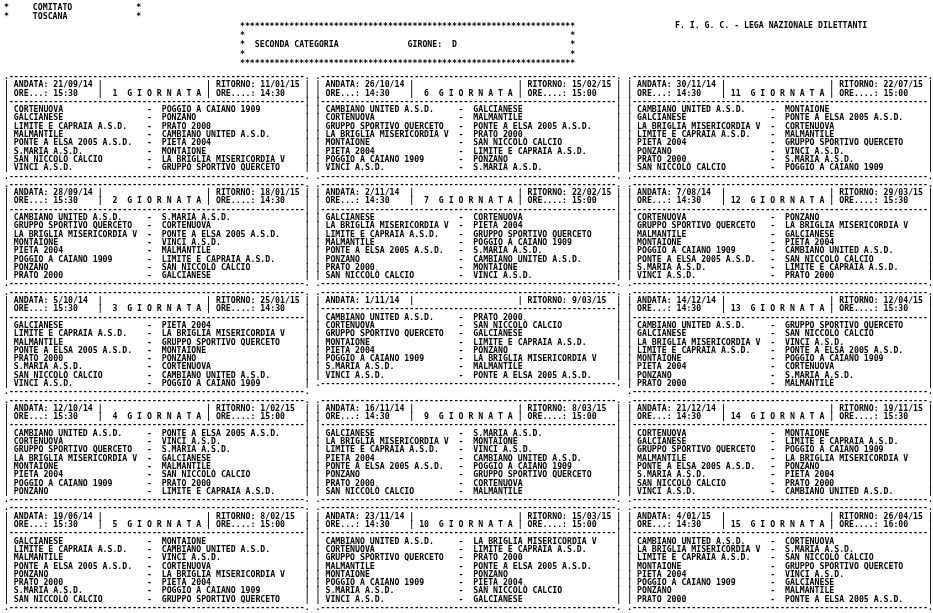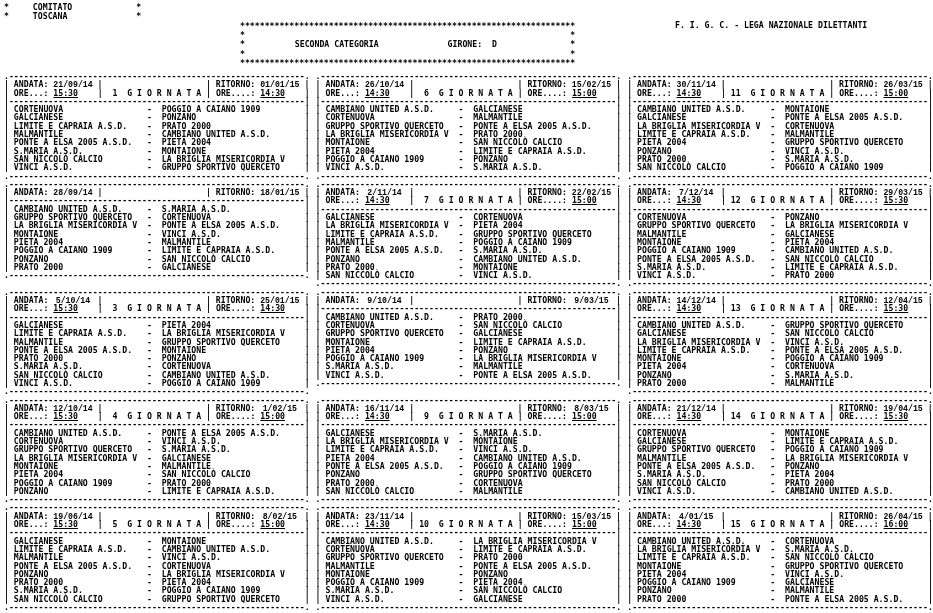--- a/index.html
+++ b/index.html
@@ -4,26 +4,26 @@
 <style>
   html,body{margin:0;padding:0;background:#ffffff;}
   .page{
     position:relative;width:933px;height:613px;background:#ffffff;
     color:#000;font-family:"DejaVu Sans Mono", monospace;
     font-weight:700;font-size:8.2px;overflow:hidden;
   }
   .line{white-space:pre;height:8.3px;line-height:8.3px;position:relative;width:62ch;}
   .bline{white-space:pre;height:9.2px;line-height:9.2px;position:relative;width:68ch;}
   .hl{white-space:pre;height:9px;line-height:9px;}
-  .d8{display:inline-block;width:8ch;text-align:center;font-family:Liberation Mono, monospace;}
-  .t5{display:inline-block;width:5ch;text-decoration:underline;}
+  .d8{display:inline-block;width:8ch;text-align:left;}
+  .t5{display:inline-block;width:5ch;}
   .n2{display:inline-block;width:2ch;text-align:right;}
   .gap21{display:inline-block;width:21ch;}
   .home{display:inline-block;width:27ch;}
-  .cat{display:inline-block;width:31ch;margin-left:40px;}
+  .cat{display:inline-block;width:31ch;}
   .org{display:inline-block;width:21ch;padding-left:19px;}
   .rp{position:absolute;right:0;top:0;}
   .hdr-left{position:absolute;left:4px;top:3px;}
   .hdr-right{position:absolute;left:638px;top:20px;white-space:pre;margin-left:37px;}
   .banner{position:absolute;left:240px;top:22px;}
   #rounds-grid{
     position:absolute;left:4px;top:72px;
     display:grid;grid-auto-flow:column;
     grid-template-rows:repeat(5,auto);
     grid-template-columns:repeat(3,auto);
@@ -47,36 +47,37 @@
     <div class="bline">********************************************************************</div>
     <div class="bline">*                                                                  *</div>
     <div class="bline">*  <span class="cat">SECONDA CATEGORIA</span><span>GIRONE:</span>  <span>D</span><span class="rp">*</span></div>
     <div class="bline">*                                                                  *</div>
     <div class="bline">********************************************************************</div>
   </div>
 
   <div id="rounds-grid">
       <div class="block">
         <div class="line">.------------------------------------------------------------.</div>
-        <div class="line">| <span>ANDATA:</span> <span class="d8">21/09/14</span> |<span class="gap21"></span>| <span>RITORNO:</span> <span class="d8">01/01/15</span> |</div>
+        <div class="line">| <span>ANDATA:</span> <span class="d8">21/09/14</span> |<span class="gap21"></span>| <span>RITORNO:</span> <span class="d8">11/01/15</span> |</div>
         <div class="line">| <span>ORE...:</span> <span class="t5">15:30</span>    | <span class="n2">1</span>  <span>G I O R N A T A</span> | <span>ORE....:</span> <span class="t5">14:30</span>    |</div>
         <div class="line">|------------------------------------------------------------|</div>
         <div class="line">| <span class="home">CORTENUOVA</span><span>-</span>  <span>POGGIO A CAIANO 1909</span><span class="rp">|</span></div>
         <div class="line">| <span class="home">GALCIANESE</span><span>-</span>  <span>PONZANO</span><span class="rp">|</span></div>
         <div class="line">| <span class="home">LIMITE E CAPRAIA A.S.D.</span><span>-</span>  <span>PRATO 2000</span><span class="rp">|</span></div>
         <div class="line">| <span class="home">MALMANTILE</span><span>-</span>  <span>CAMBIANO UNITED A.S.D.</span><span class="rp">|</span></div>
         <div class="line">| <span class="home">PONTE A ELSA 2005 A.S.D.</span><span>-</span>  <span>PIETA 2004</span><span class="rp">|</span></div>
         <div class="line">| <span class="home">S.MARIA A.S.D.</span><span>-</span>  <span>MONTAIONE</span><span class="rp">|</span></div>
         <div class="line">| <span class="home">SAN NICCOLÒ CALCIO</span><span>-</span>  <span>LA BRIGLIA MISERICORDIA V</span><span class="rp">|</span></div>
         <div class="line">| <span class="home">VINCI A.S.D.</span><span>-</span>  <span>GRUPPO SPORTIVO QUERCETO</span><span class="rp">|</span></div>
         <div class="line">.------------------------------------------------------------.</div>
       </div>
       <div class="block">
         <div class="line">.------------------------------------------------------------.</div>
         <div class="line">| <span>ANDATA:</span> <span class="d8">28/09/14</span> |<span class="gap21"></span>| <span>RITORNO:</span> <span class="d8">18/01/15</span> |</div>
+        <div class="line">| <span>ORE...:</span> <span class="t5">15:30</span>    | <span class="n2">2</span>  <span>G I O R N A T A</span> | <span>ORE....:</span> <span class="t5">14:30</span>    |</div>
         <div class="line">|------------------------------------------------------------|</div>
         <div class="line">| <span class="home">CAMBIANO UNITED A.S.D.</span><span>-</span>  <span>S.MARIA A.S.D.</span><span class="rp">|</span></div>
         <div class="line">| <span class="home">GRUPPO SPORTIVO QUERCETO</span><span>-</span>  <span>CORTENUOVA</span><span class="rp">|</span></div>
         <div class="line">| <span class="home">LA BRIGLIA MISERICORDIA V</span><span>-</span>  <span>PONTE A ELSA 2005 A.S.D.</span><span class="rp">|</span></div>
         <div class="line">| <span class="home">MONTAIONE</span><span>-</span>  <span>VINCI A.S.D.</span><span class="rp">|</span></div>
         <div class="line">| <span class="home">PIETA 2004</span><span>-</span>  <span>MALMANTILE</span><span class="rp">|</span></div>
         <div class="line">| <span class="home">POGGIO A CAIANO 1909</span><span>-</span>  <span>LIMITE E CAPRAIA A.S.D.</span><span class="rp">|</span></div>
         <div class="line">| <span class="home">PONZANO</span><span>-</span>  <span>SAN NICCOLÒ CALCIO</span><span class="rp">|</span></div>
         <div class="line">| <span class="home">PRATO 2000</span><span>-</span>  <span>GALCIANESE</span><span class="rp">|</span></div>
         <div class="line">.------------------------------------------------------------.</div>
@@ -151,21 +152,21 @@
         <div class="line">| <span class="home">LIMITE E CAPRAIA A.S.D.</span><span>-</span>  <span>GRUPPO SPORTIVO QUERCETO</span><span class="rp">|</span></div>
         <div class="line">| <span class="home">MALMANTILE</span><span>-</span>  <span>POGGIO A CAIANO 1909</span><span class="rp">|</span></div>
         <div class="line">| <span class="home">PONTE A ELSA 2005 A.S.D.</span><span>-</span>  <span>S.MARIA A.S.D.</span><span class="rp">|</span></div>
         <div class="line">| <span class="home">PONZANO</span><span>-</span>  <span>CAMBIANO UNITED A.S.D.</span><span class="rp">|</span></div>
         <div class="line">| <span class="home">PRATO 2000</span><span>-</span>  <span>MONTAIONE</span><span class="rp">|</span></div>
         <div class="line">| <span class="home">SAN NICCOLÒ CALCIO</span><span>-</span>  <span>VINCI A.S.D.</span><span class="rp">|</span></div>
         <div class="line">.------------------------------------------------------------.</div>
       </div>
       <div class="block">
         <div class="line">.------------------------------------------------------------.</div>
-        <div class="line">| <span>ANDATA:</span> <span class="d8">9/10/14</span> |<span class="gap21"></span>| <span>RITORNO:</span> <span class="d8">9/03/15</span> |</div>
+        <div class="line">| <span>ANDATA:</span> <span class="d8">1/11/14</span> |<span class="gap21"></span>| <span>RITORNO:</span> <span class="d8">9/03/15</span> |</div>
         <div class="line">|------------------------------------------------------------|</div>
         <div class="line">| <span class="home">CAMBIANO UNITED A.S.D.</span><span>-</span>  <span>PRATO 2000</span><span class="rp">|</span></div>
         <div class="line">| <span class="home">CORTENUOVA</span><span>-</span>  <span>SAN NICCOLÒ CALCIO</span><span class="rp">|</span></div>
         <div class="line">| <span class="home">GRUPPO SPORTIVO QUERCETO</span><span>-</span>  <span>GALCIANESE</span><span class="rp">|</span></div>
         <div class="line">| <span class="home">MONTAIONE</span><span>-</span>  <span>LIMITE E CAPRAIA A.S.D.</span><span class="rp">|</span></div>
         <div class="line">| <span class="home">PIETA 2004</span><span>-</span>  <span>PONZANO</span><span class="rp">|</span></div>
         <div class="line">| <span class="home">POGGIO A CAIANO 1909</span><span>-</span>  <span>LA BRIGLIA MISERICORDIA V</span><span class="rp">|</span></div>
         <div class="line">| <span class="home">S.MARIA A.S.D.</span><span>-</span>  <span>MALMANTILE</span><span class="rp">|</span></div>
         <div class="line">| <span class="home">VINCI A.S.D.</span><span>-</span>  <span>PONTE A ELSA 2005 A.S.D.</span><span class="rp">|</span></div>
         <div class="line">.------------------------------------------------------------.</div>
@@ -195,36 +196,36 @@
         <div class="line">| <span class="home">GRUPPO SPORTIVO QUERCETO</span><span>-</span>  <span>PRATO 2000</span><span class="rp">|</span></div>
         <div class="line">| <span class="home">MALMANTILE</span><span>-</span>  <span>PONTE A ELSA 2005 A.S.D.</span><span class="rp">|</span></div>
         <div class="line">| <span class="home">MONTAIONE</span><span>-</span>  <span>PONZANO</span><span class="rp">|</span></div>
         <div class="line">| <span class="home">POGGIO A CAIANO 1909</span><span>-</span>  <span>PIETA 2004</span><span class="rp">|</span></div>
         <div class="line">| <span class="home">S.MARIA A.S.D.</span><span>-</span>  <span>SAN NICCOLÒ CALCIO</span><span class="rp">|</span></div>
         <div class="line">| <span class="home">VINCI A.S.D.</span><span>-</span>  <span>GALCIANESE</span><span class="rp">|</span></div>
         <div class="line">.------------------------------------------------------------.</div>
       </div>
       <div class="block">
         <div class="line">.------------------------------------------------------------.</div>
-        <div class="line">| <span>ANDATA:</span> <span class="d8">30/11/14</span> |<span class="gap21"></span>| <span>RITORNO:</span> <span class="d8">26/03/15</span> |</div>
+        <div class="line">| <span>ANDATA:</span> <span class="d8">30/11/14</span> |<span class="gap21"></span>| <span>RITORNO:</span> <span class="d8">22/07/15</span> |</div>
         <div class="line">| <span>ORE...:</span> <span class="t5">14:30</span>    | <span class="n2">11</span>  <span>G I O R N A T A</span> | <span>ORE....:</span> <span class="t5">15:00</span>    |</div>
         <div class="line">|------------------------------------------------------------|</div>
         <div class="line">| <span class="home">CAMBIANO UNITED A.S.D.</span><span>-</span>  <span>MONTAIONE</span><span class="rp">|</span></div>
         <div class="line">| <span class="home">GALCIANESE</span><span>-</span>  <span>PONTE A ELSA 2005 A.S.D.</span><span class="rp">|</span></div>
         <div class="line">| <span class="home">LA BRIGLIA MISERICORDIA V</span><span>-</span>  <span>CORTENUOVA</span><span class="rp">|</span></div>
         <div class="line">| <span class="home">LIMITE E CAPRAIA A.S.D.</span><span>-</span>  <span>MALMANTILE</span><span class="rp">|</span></div>
         <div class="line">| <span class="home">PIETA 2004</span><span>-</span>  <span>GRUPPO SPORTIVO QUERCETO</span><span class="rp">|</span></div>
         <div class="line">| <span class="home">PONZANO</span><span>-</span>  <span>VINCI A.S.D.</span><span class="rp">|</span></div>
         <div class="line">| <span class="home">PRATO 2000</span><span>-</span>  <span>S.MARIA A.S.D.</span><span class="rp">|</span></div>
         <div class="line">| <span class="home">SAN NICCOLÒ CALCIO</span><span>-</span>  <span>POGGIO A CAIANO 1909</span><span class="rp">|</span></div>
         <div class="line">.------------------------------------------------------------.</div>
       </div>
       <div class="block">
         <div class="line">.------------------------------------------------------------.</div>
-        <div class="line">| <span>ANDATA:</span> <span class="d8">7/12/14</span> |<span class="gap21"></span>| <span>RITORNO:</span> <span class="d8">29/03/15</span> |</div>
+        <div class="line">| <span>ANDATA:</span> <span class="d8">7/08/14</span> |<span class="gap21"></span>| <span>RITORNO:</span> <span class="d8">29/03/15</span> |</div>
         <div class="line">| <span>ORE...:</span> <span class="t5">14:30</span>    | <span class="n2">12</span>  <span>G I O R N A T A</span> | <span>ORE....:</span> <span class="t5">15:30</span>    |</div>
         <div class="line">|------------------------------------------------------------|</div>
         <div class="line">| <span class="home">CORTENUOVA</span><span>-</span>  <span>PONZANO</span><span class="rp">|</span></div>
         <div class="line">| <span class="home">GRUPPO SPORTIVO QUERCETO</span><span>-</span>  <span>LA BRIGLIA MISERICORDIA V</span><span class="rp">|</span></div>
         <div class="line">| <span class="home">MALMANTILE</span><span>-</span>  <span>GALCIANESE</span><span class="rp">|</span></div>
         <div class="line">| <span class="home">MONTAIONE</span><span>-</span>  <span>PIETA 2004</span><span class="rp">|</span></div>
         <div class="line">| <span class="home">POGGIO A CAIANO 1909</span><span>-</span>  <span>CAMBIANO UNITED A.S.D.</span><span class="rp">|</span></div>
         <div class="line">| <span class="home">PONTE A ELSA 2005 A.S.D.</span><span>-</span>  <span>SAN NICCOLÒ CALCIO</span><span class="rp">|</span></div>
         <div class="line">| <span class="home">S.MARIA A.S.D.</span><span>-</span>  <span>LIMITE E CAPRAIA A.S.D.</span><span class="rp">|</span></div>
         <div class="line">| <span class="home">VINCI A.S.D.</span><span>-</span>  <span>PRATO 2000</span><span class="rp">|</span></div>
@@ -240,21 +241,21 @@
         <div class="line">| <span class="home">LA BRIGLIA MISERICORDIA V</span><span>-</span>  <span>VINCI A.S.D.</span><span class="rp">|</span></div>
         <div class="line">| <span class="home">LIMITE E CAPRAIA A.S.D.</span><span>-</span>  <span>PONTE A ELSA 2005 A.S.D.</span><span class="rp">|</span></div>
         <div class="line">| <span class="home">MONTAIONE</span><span>-</span>  <span>POGGIO A CAIANO 1909</span><span class="rp">|</span></div>
         <div class="line">| <span class="home">PIETA 2004</span><span>-</span>  <span>CORTENUOVA</span><span class="rp">|</span></div>
         <div class="line">| <span class="home">PONZANO</span><span>-</span>  <span>S.MARIA A.S.D.</span><span class="rp">|</span></div>
         <div class="line">| <span class="home">PRATO 2000</span><span>-</span>  <span>MALMANTILE</span><span class="rp">|</span></div>
         <div class="line">.------------------------------------------------------------.</div>
       </div>
       <div class="block">
         <div class="line">.------------------------------------------------------------.</div>
-        <div class="line">| <span>ANDATA:</span> <span class="d8">21/12/14</span> |<span class="gap21"></span>| <span>RITORNO:</span> <span class="d8">19/04/15</span> |</div>
+        <div class="line">| <span>ANDATA:</span> <span class="d8">21/12/14</span> |<span class="gap21"></span>| <span>RITORNO:</span> <span class="d8">19/11/15</span> |</div>
         <div class="line">| <span>ORE...:</span> <span class="t5">14:30</span>    | <span class="n2">14</span>  <span>G I O R N A T A</span> | <span>ORE....:</span> <span class="t5">15:30</span>    |</div>
         <div class="line">|------------------------------------------------------------|</div>
         <div class="line">| <span class="home">CORTENUOVA</span><span>-</span>  <span>MONTAIONE</span><span class="rp">|</span></div>
         <div class="line">| <span class="home">GALCIANESE</span><span>-</span>  <span>LIMITE E CAPRAIA A.S.D.</span><span class="rp">|</span></div>
         <div class="line">| <span class="home">GRUPPO SPORTIVO QUERCETO</span><span>-</span>  <span>POGGIO A CAIANO 1909</span><span class="rp">|</span></div>
         <div class="line">| <span class="home">MALMANTILE</span><span>-</span>  <span>LA BRIGLIA MISERICORDIA V</span><span class="rp">|</span></div>
         <div class="line">| <span class="home">PONTE A ELSA 2005 A.S.D.</span><span>-</span>  <span>PONZANO</span><span class="rp">|</span></div>
         <div class="line">| <span class="home">S.MARIA A.S.D.</span><span>-</span>  <span>PIETA 2004</span><span class="rp">|</span></div>
         <div class="line">| <span class="home">SAN NICCOLÒ CALCIO</span><span>-</span>  <span>PRATO 2000</span><span class="rp">|</span></div>
         <div class="line">| <span class="home">VINCI A.S.D.</span><span>-</span>  <span>CAMBIANO UNITED A.S.D.</span><span class="rp">|</span></div>

